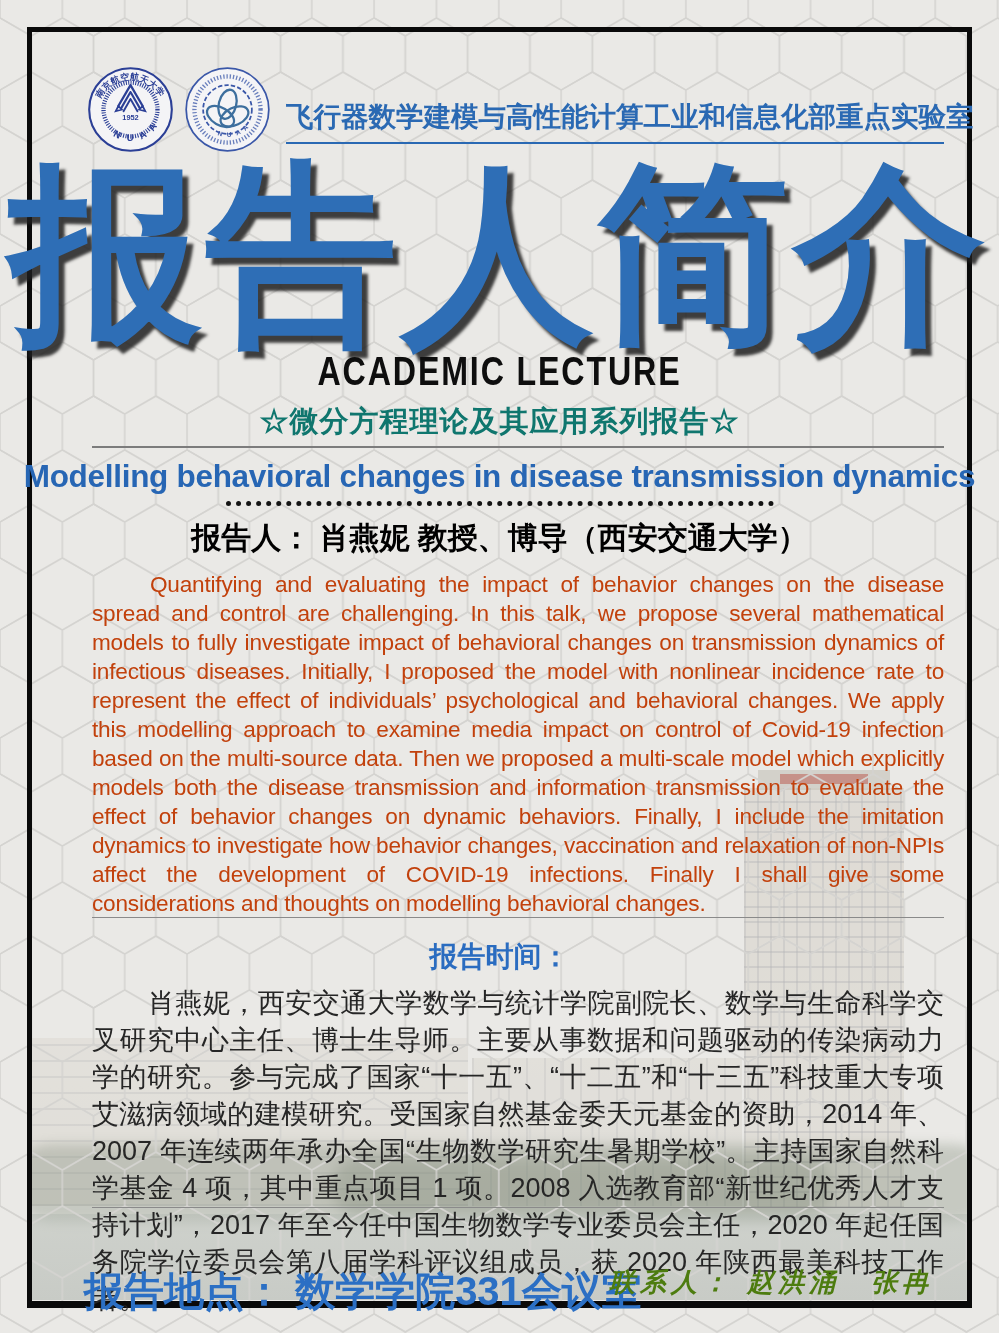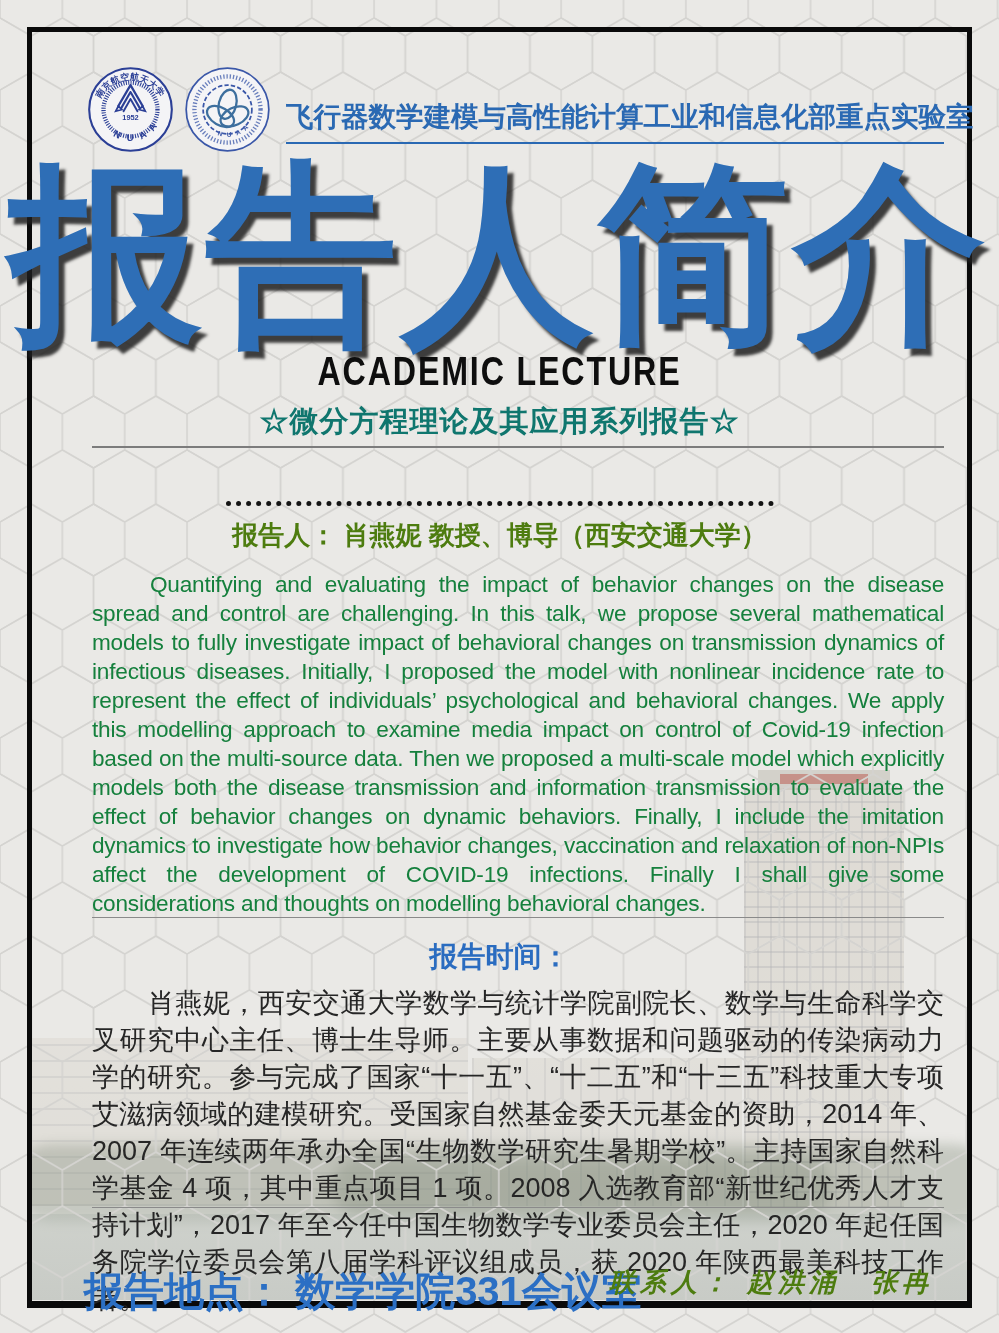--- a/index.html
+++ b/index.html
@@ -66,26 +66,26 @@
     text-shadow:6px 7px 3px rgba(30,30,30,.85);
   }
   .hero-en{
     top:351px;font-size:35px;font-weight:800;color:#0e0e0e;letter-spacing:2px;
     transform:scale(.92,1.18);
   }
   .series-title{top:402px;font-size:29px;font-weight:600;color:#0f766e;letter-spacing:1px;}
   .rule-1{top:446px;left:92px;width:852px;border-top:2px solid #7c7c7c;}
   .lecture-title{top:458px;font-size:31.5px;font-weight:700;color:#2766b4;letter-spacing:-0.3px;}
   .dotted-divider{top:501px;left:226px;width:548px;border-bottom:5px dotted #141414;}
-  .speaker-line{top:518px;font-size:26px;font-weight:700;color:#4d7c0f;}
+  .speaker-line{top:518px;font-size:30px;font-weight:700;color:#000000;}
 
   .abstract-text{
     top:570px;left:92px;width:852px;margin:0;
     font-size:22.6px;line-height:29px;letter-spacing:-0.2px;
-    color:#15803d;text-align:justify;text-indent:58px;
+    color:#c2410c;text-align:justify;text-indent:58px;
   }
   .rule-2{top:917px;left:92px;width:852px;border-top:1.5px solid #8a8a8a;}
   .bio-heading{top:938px;font-size:28px;font-weight:700;color:#2a6cc0;}
   .bio-text{
     top:985px;left:92px;width:852px;margin:0;
     font-size:27px;line-height:37px;color:#262626;text-align:justify;text-indent:56px;
   }
   .rule-3{top:1207px;left:92px;width:852px;border-top:1.5px solid #8a8a8a;}
 
   .time-row{top:1224px;left:92px;font-size:31px;font-weight:700;color:#2b6fc4;white-space:nowrap;}
@@ -171,20 +171,21 @@
     <div class="abs header-text">
       <div class="lab-zh">飞行器数学建模与高性能计算工业和信息化部重点实验室</div>
       <div class="header-rule"></div>
     </div>
 
     <div class="abs center hero-zh">报告人简介</div>
     <div class="abs center hero-en">ACADEMIC LECTURE</div>
     <div class="abs center series-title">☆微分方程理论及其应用系列报告☆</div>
     <div class="abs rule-1"></div>
 
+    <div class="abs center lecture-title">Modelling behavioral changes in disease transmission dynamics</div>
     <div class="abs dotted-divider"></div>
     <div class="abs center speaker-line">报告人： 肖燕妮 教授、博导（西安交通大学）</div>
     <p class="abs abstract-text">Quantifying and evaluating the impact of behavior changes on the disease spread and control are challenging. In this talk, we propose several mathematical models to fully investigate impact of behavioral changes on transmission dynamics of infectious diseases. Initially, I proposed the model with nonlinear incidence rate to represent the effect of individuals’ psychological and behavioral changes. We apply this modelling approach to examine media impact on control of Covid-19 infection based on the multi-source data. Then we proposed a multi-scale model which explicitly models both the disease transmission and information transmission to evaluate the effect of behavior changes on dynamic behaviors. Finally, I include the imitation dynamics to investigate how behavior changes, vaccination and relaxation of non-NPIs affect the development of COVID-19 infections. Finally I shall give some considerations and thoughts on modelling behavioral changes.</p>
 
     <div class="abs rule-2"></div>
 
     <div class="abs center bio-heading">报告时间：</div>
     <p class="abs bio-text">肖燕妮，西安交通大学数学与统计学院副院长、数学与生命科学交叉研究中心主任、博士生导师。主要从事数据和问题驱动的传染病动力学的研究。参与完成了国家“十一五”、“十二五”和“十三五”科技重大专项艾滋病领域的建模研究。受国家自然基金委天元基金的资助，2014 年、2007 年连续两年承办全国“生物数学研究生暑期学校”。主持国家自然科学基金 4 项，其中重点项目 1 项。2008 入选教育部“新世纪优秀人才支持计划”，2017 年至今任中国生物数学专业委员会主任，2020 年起任国务院学位委员会第八届学科评议组成员，获 2020 年陕西最美科技工作者。</p>
 
     <div class="abs rule-3"></div>

